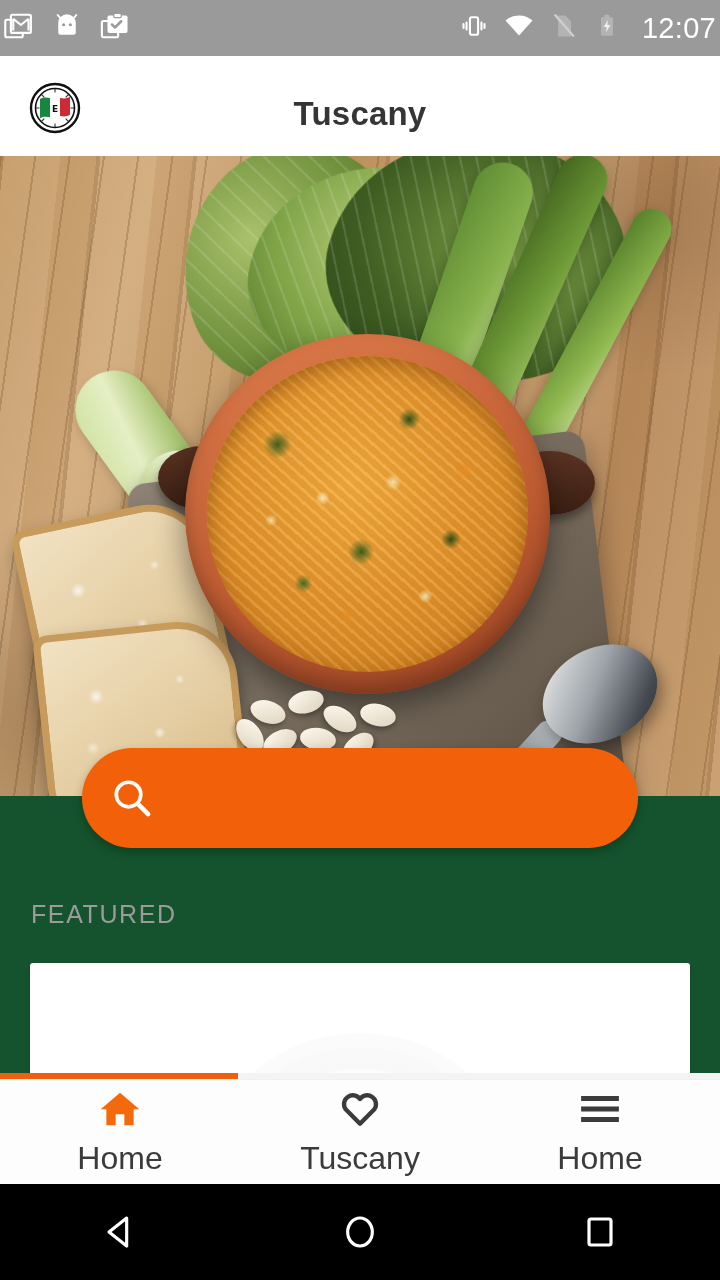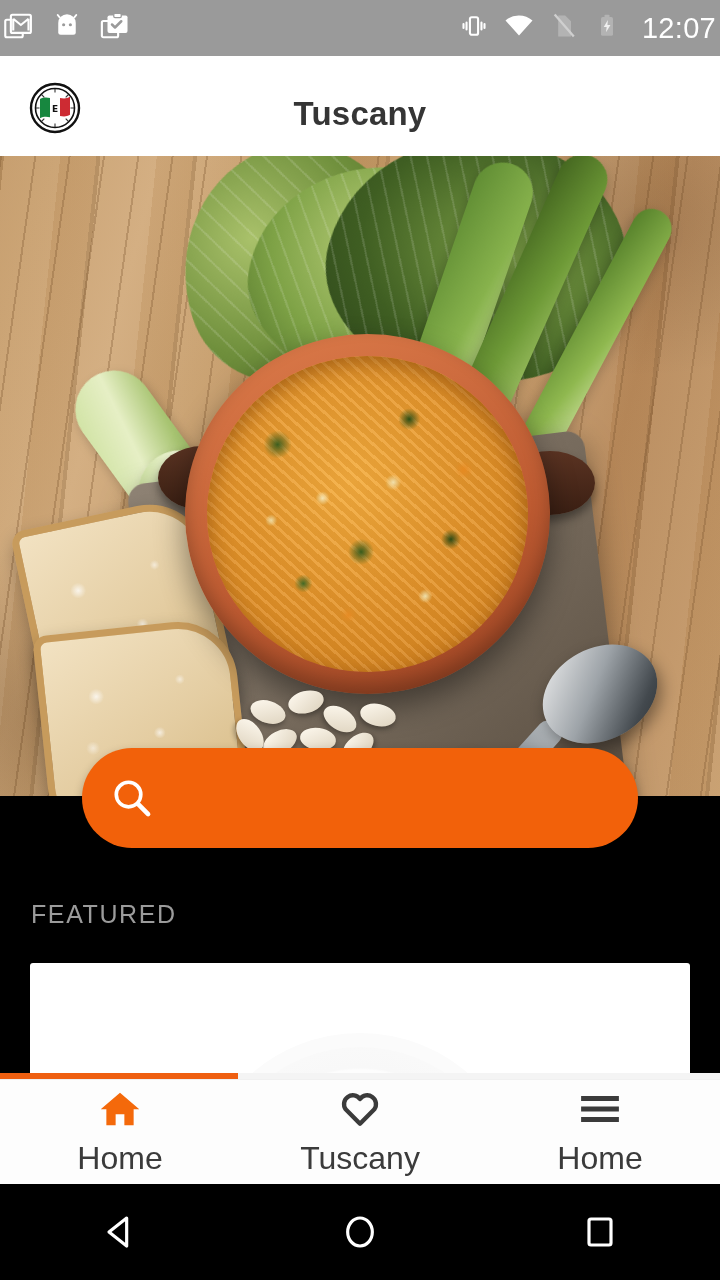--- a/index.html
+++ b/index.html
@@ -203,21 +203,21 @@
     box-shadow:0 4px 10px rgba(0,0,0,.25);
     cursor:pointer;
   }
   .search-icon { width:86px; flex:0 0 86px; display:flex; align-items:center; justify-content:center; padding-left:14px;}
   .search-text {
     flex:1; color:#ffffff; font-size:31px; font-weight:bold; line-height:1.1;
     text-align:center; padding-right:48px; letter-spacing:.2px;
   }
 
   
-  .content { position:absolute; top:796px; left:0; width:720px; height:280px; background:#000000; z-index:10; }
+  .content { position:absolute; top:796px; left:0; width:720px; height:280px; background:#14532d; z-index:10; }
   .section-label {
     position:absolute; left:31px; top:104px;
     color:#9b9b9b; font-size:25px; letter-spacing:1.6px; font-weight:400;
   }
   .card {
     position:absolute; left:30px; top:167px; width:660px; height:130px;
     background:#ffffff; border-radius:3px;
     box-shadow:0 2px 5px rgba(0,0,0,.13);
     overflow:hidden;
   }

